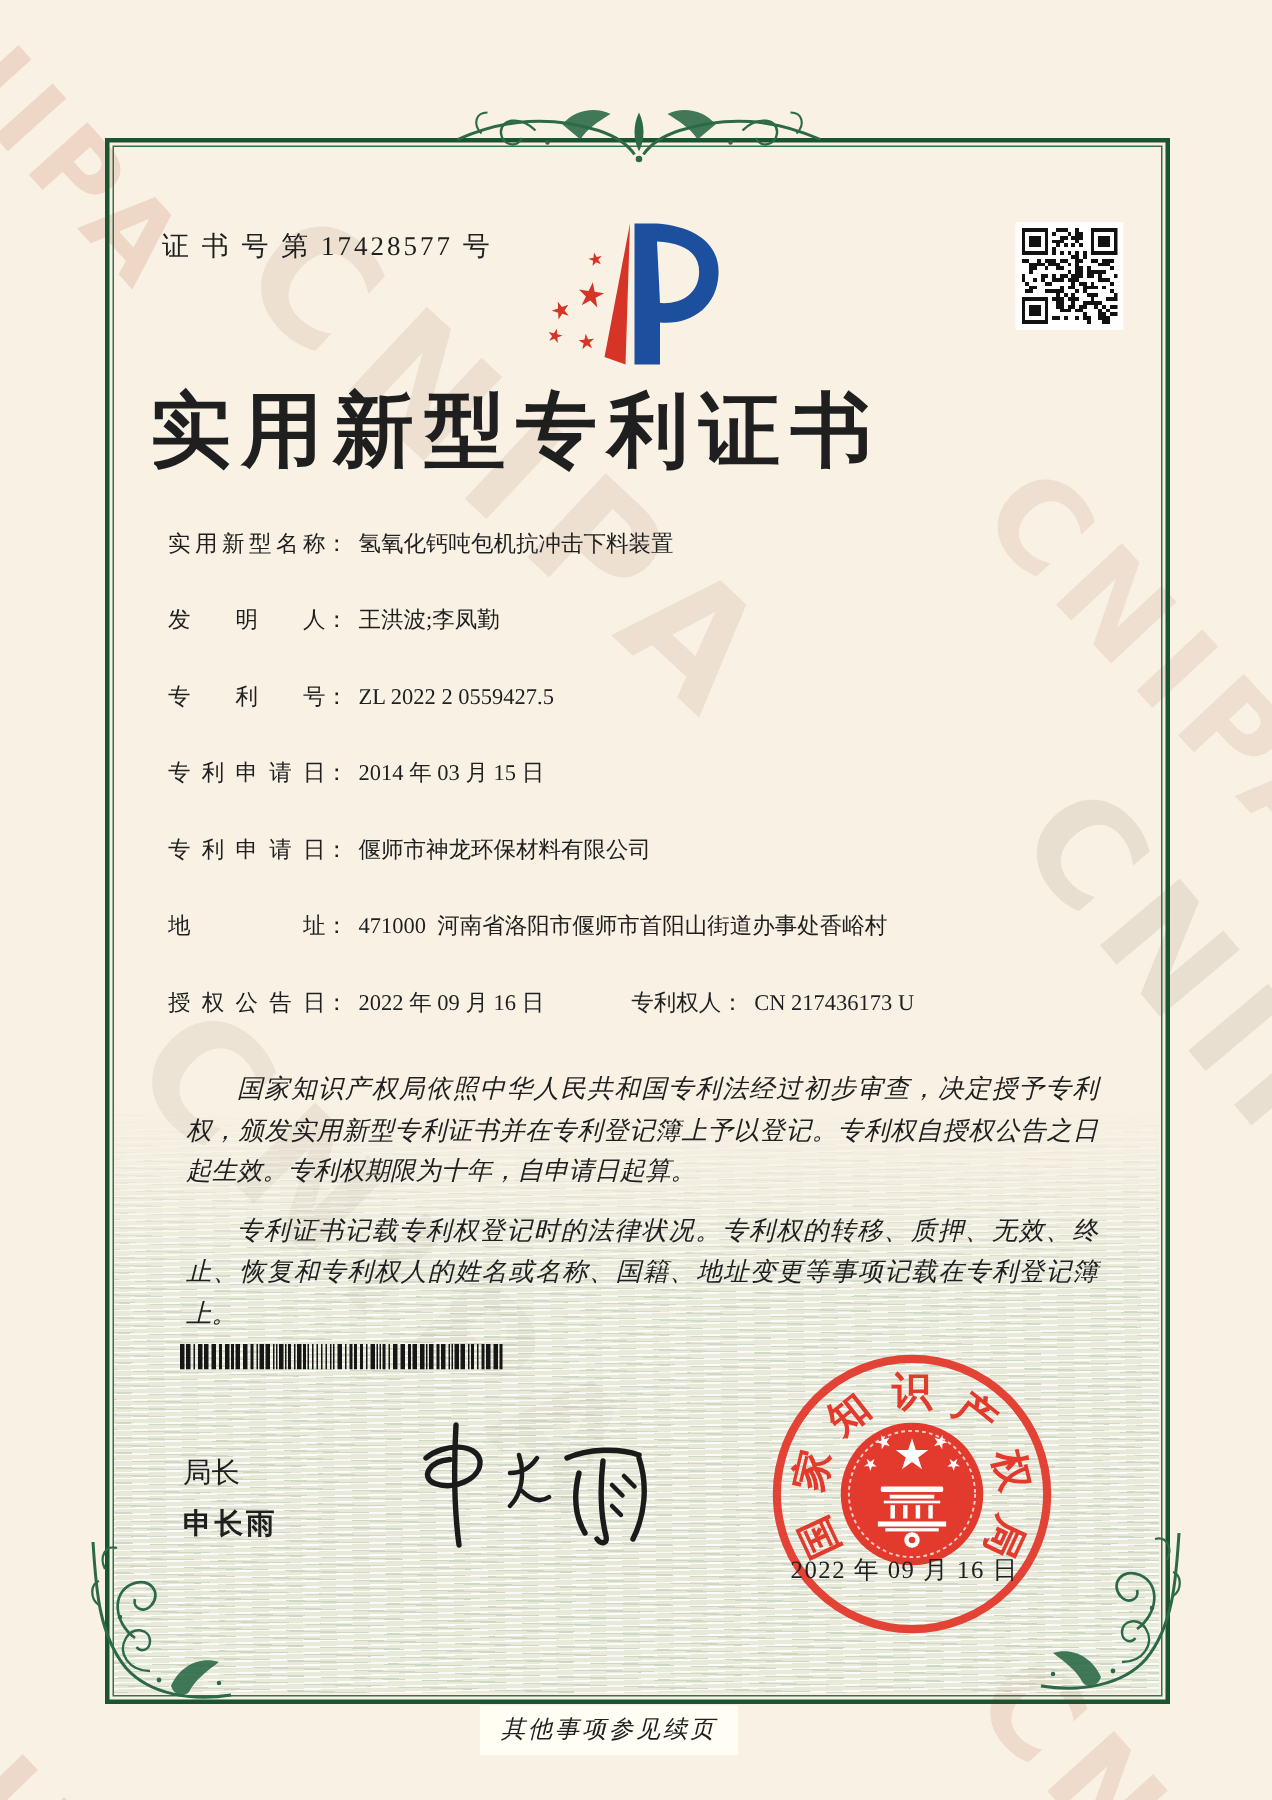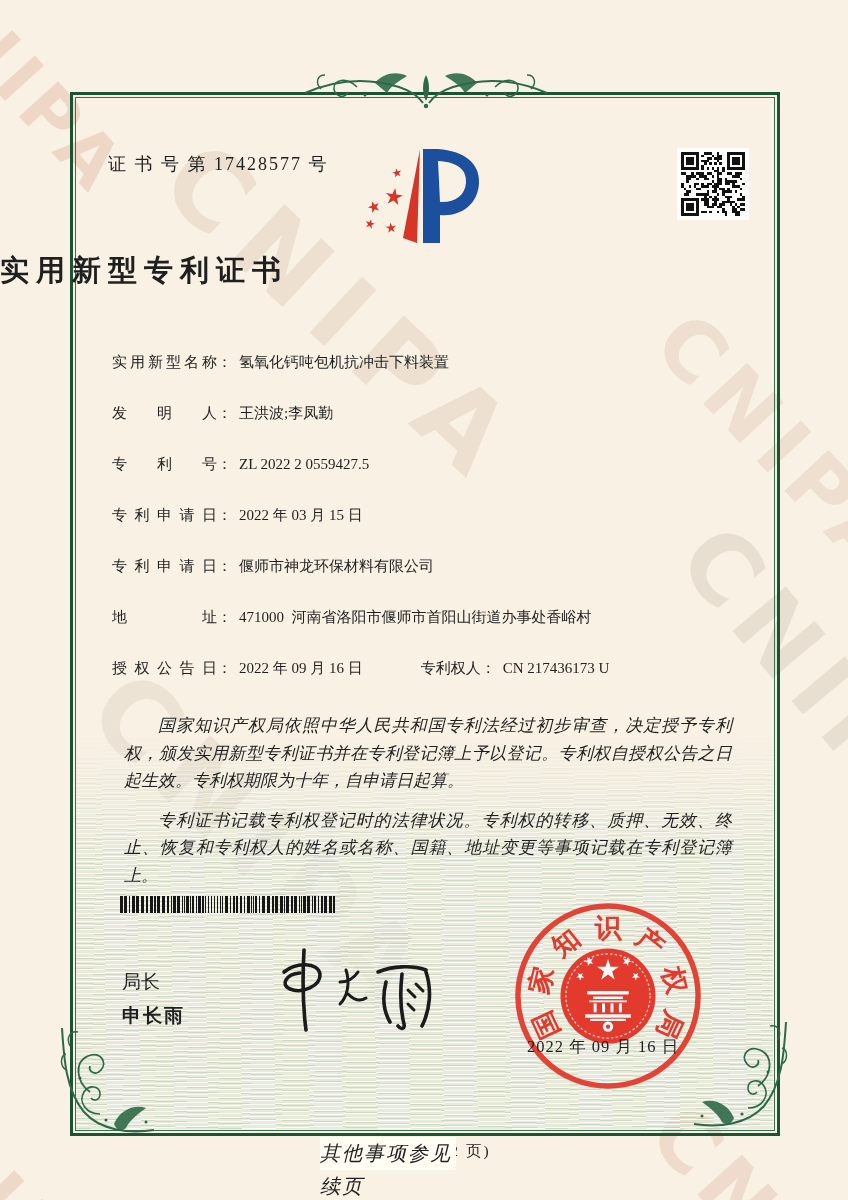--- a/index.html
+++ b/index.html
@@ -28,22 +28,22 @@
   .frame-outer{position:absolute;left:70px;top:92px;width:704px;height:1038px;border:3px solid #1b5433;z-index:2;}
   .frame-inner{position:absolute;inset:2px;border:1.5px solid #35714e;}
   .ornament-top{position:absolute;left:301px;top:67px;z-index:3;}
   .corner-bl{position:absolute;left:56px;top:1026px;z-index:3;}
   .corner-br{position:absolute;left:692px;top:1014px;z-index:3;transform:scaleX(-1);}
   
   .certno{position:absolute;left:108px;top:152px;font-size:18px;letter-spacing:2px;white-space:pre;z-index:3;}
   .logo{position:absolute;left:360px;top:147px;z-index:3;}
   .qr-wrap{position:absolute;left:677px;top:148px;width:72px;height:72px;background:#fefefe;z-index:3;
            display:flex;align-items:center;justify-content:center;}
-  .title{position:absolute;left:0;width:688px;top:251px;text-align:left;
-         font-size:29px;font-weight:700;letter-spacing:7px;z-index:3;}
+  .title{position:absolute;left:0;width:688px;top:251px;text-align:center;
+         font-size:54px;font-weight:700;letter-spacing:7px;z-index:3;}
   
   .fields{position:absolute;left:112px;top:353px;z-index:3;font-size:15px;}
   .frow{display:flex;align-items:baseline;height:22px;margin-bottom:29px;white-space:pre;}
   .flabel{display:inline-block;width:105px;text-align:justify;text-align-last:justify;}
   .flabel2{display:inline-block;margin-left:58px;}
   .fcolon{margin-right:7px;}
   .fval{white-space:pre;}
   
   .paras{position:absolute;left:112px;top:700px;width:632px;z-index:3;
          font-size:17px;line-height:27.5px;font-style:italic;text-align:justify;}
@@ -52,22 +52,22 @@
   .barcode{position:absolute;left:120px;top:896px;z-index:3;}
   .officer-title{position:absolute;left:122px;top:969px;font-size:19px;z-index:3;
       font-family:"Liberation Sans","DejaVu Sans",sans-serif;font-weight:400;}
   .officer-name{position:absolute;left:122px;top:1003px;font-size:19px;z-index:3;
       font-family:Liberation Sans, sans-serif;font-weight:600;letter-spacing:2px;}
   .signature{position:absolute;left:250px;top:942px;z-index:4;}
   .seal{position:absolute;left:509px;top:897px;z-index:3;}
   .seal-date{position:absolute;left:527px;top:1036px;font-size:16.5px;letter-spacing:1px;z-index:4;white-space:pre;}
   .pageinfo{position:absolute;left:70px;top:1094px;width:708px;text-align:center;
             font-size:15.5px;letter-spacing:2px;z-index:3;margin-top:47px;}
-  .note{position:absolute;left:320px;top:1137px;width:136px;height:33px;line-height:33px;
-        background:#fffdf4;text-align:left;font-size:20px;font-style:italic;letter-spacing:2px;z-index:3;}
+  .note{position:absolute;left:320px;top:1137px;width:172px;height:33px;line-height:33px;
+        background:#fffdf4;text-align:center;font-size:16px;font-style:italic;letter-spacing:2px;z-index:3;}
   .seal-char{font-size:27px;font-weight:700;fill:#e23a2c;font-family:"Liberation Serif",serif;}
   svg{display:block;}
 </style>
 </head>
 <body>
 
 <svg width="0" height="0" style="position:absolute">
   <defs>
     <polygon id="star5" points="0,-10 2.25,-3.09 9.51,-3.09 3.63,1.18 5.88,8.09 0,3.82 -5.88,8.09 -3.63,1.18 -9.51,-3.09 -2.25,-3.09"></polygon>
     <g id="flourish" fill="none" stroke="#2c6a47">
@@ -341,21 +341,21 @@
   <div class="frow">
     <span class="flabel">实用新型名称</span><span class="fcolon">：</span><span class="fval">氢氧化钙吨包机抗冲击下料装置</span>
   </div>
   <div class="frow">
     <span class="flabel">发明人</span><span class="fcolon">：</span><span class="fval">王洪波;李凤勤</span>
   </div>
   <div class="frow">
     <span class="flabel">专利号</span><span class="fcolon">：</span><span class="fval">ZL 2022 2 0559427.5</span>
   </div>
   <div class="frow">
-    <span class="flabel">专利申请日</span><span class="fcolon">：</span><span class="fval">2022 年 03 月 15 日</span>
+    <span class="flabel">专利申请日</span><span class="fcolon">：</span><span class="fval">2014 年 03 月 15 日</span>
   </div>
   <div class="frow">
     <span class="flabel">专利申请日</span><span class="fcolon">：</span><span class="fval">偃师市神龙环保材料有限公司</span>
   </div>
   <div class="frow">
     <span class="flabel">地址</span><span class="fcolon">：</span><span class="fval">471000  河南省洛阳市偃师市首阳山街道办事处香峪村</span>
   </div>
   <div class="frow">
     <span class="flabel">授权公告日</span><span class="fcolon">：</span><span class="fval">2022 年 09 月 16 日</span><span class="flabel2">专利权人</span><span class="fcolon">：</span><span class="fval">CN 217436173 U</span>
   </div>

